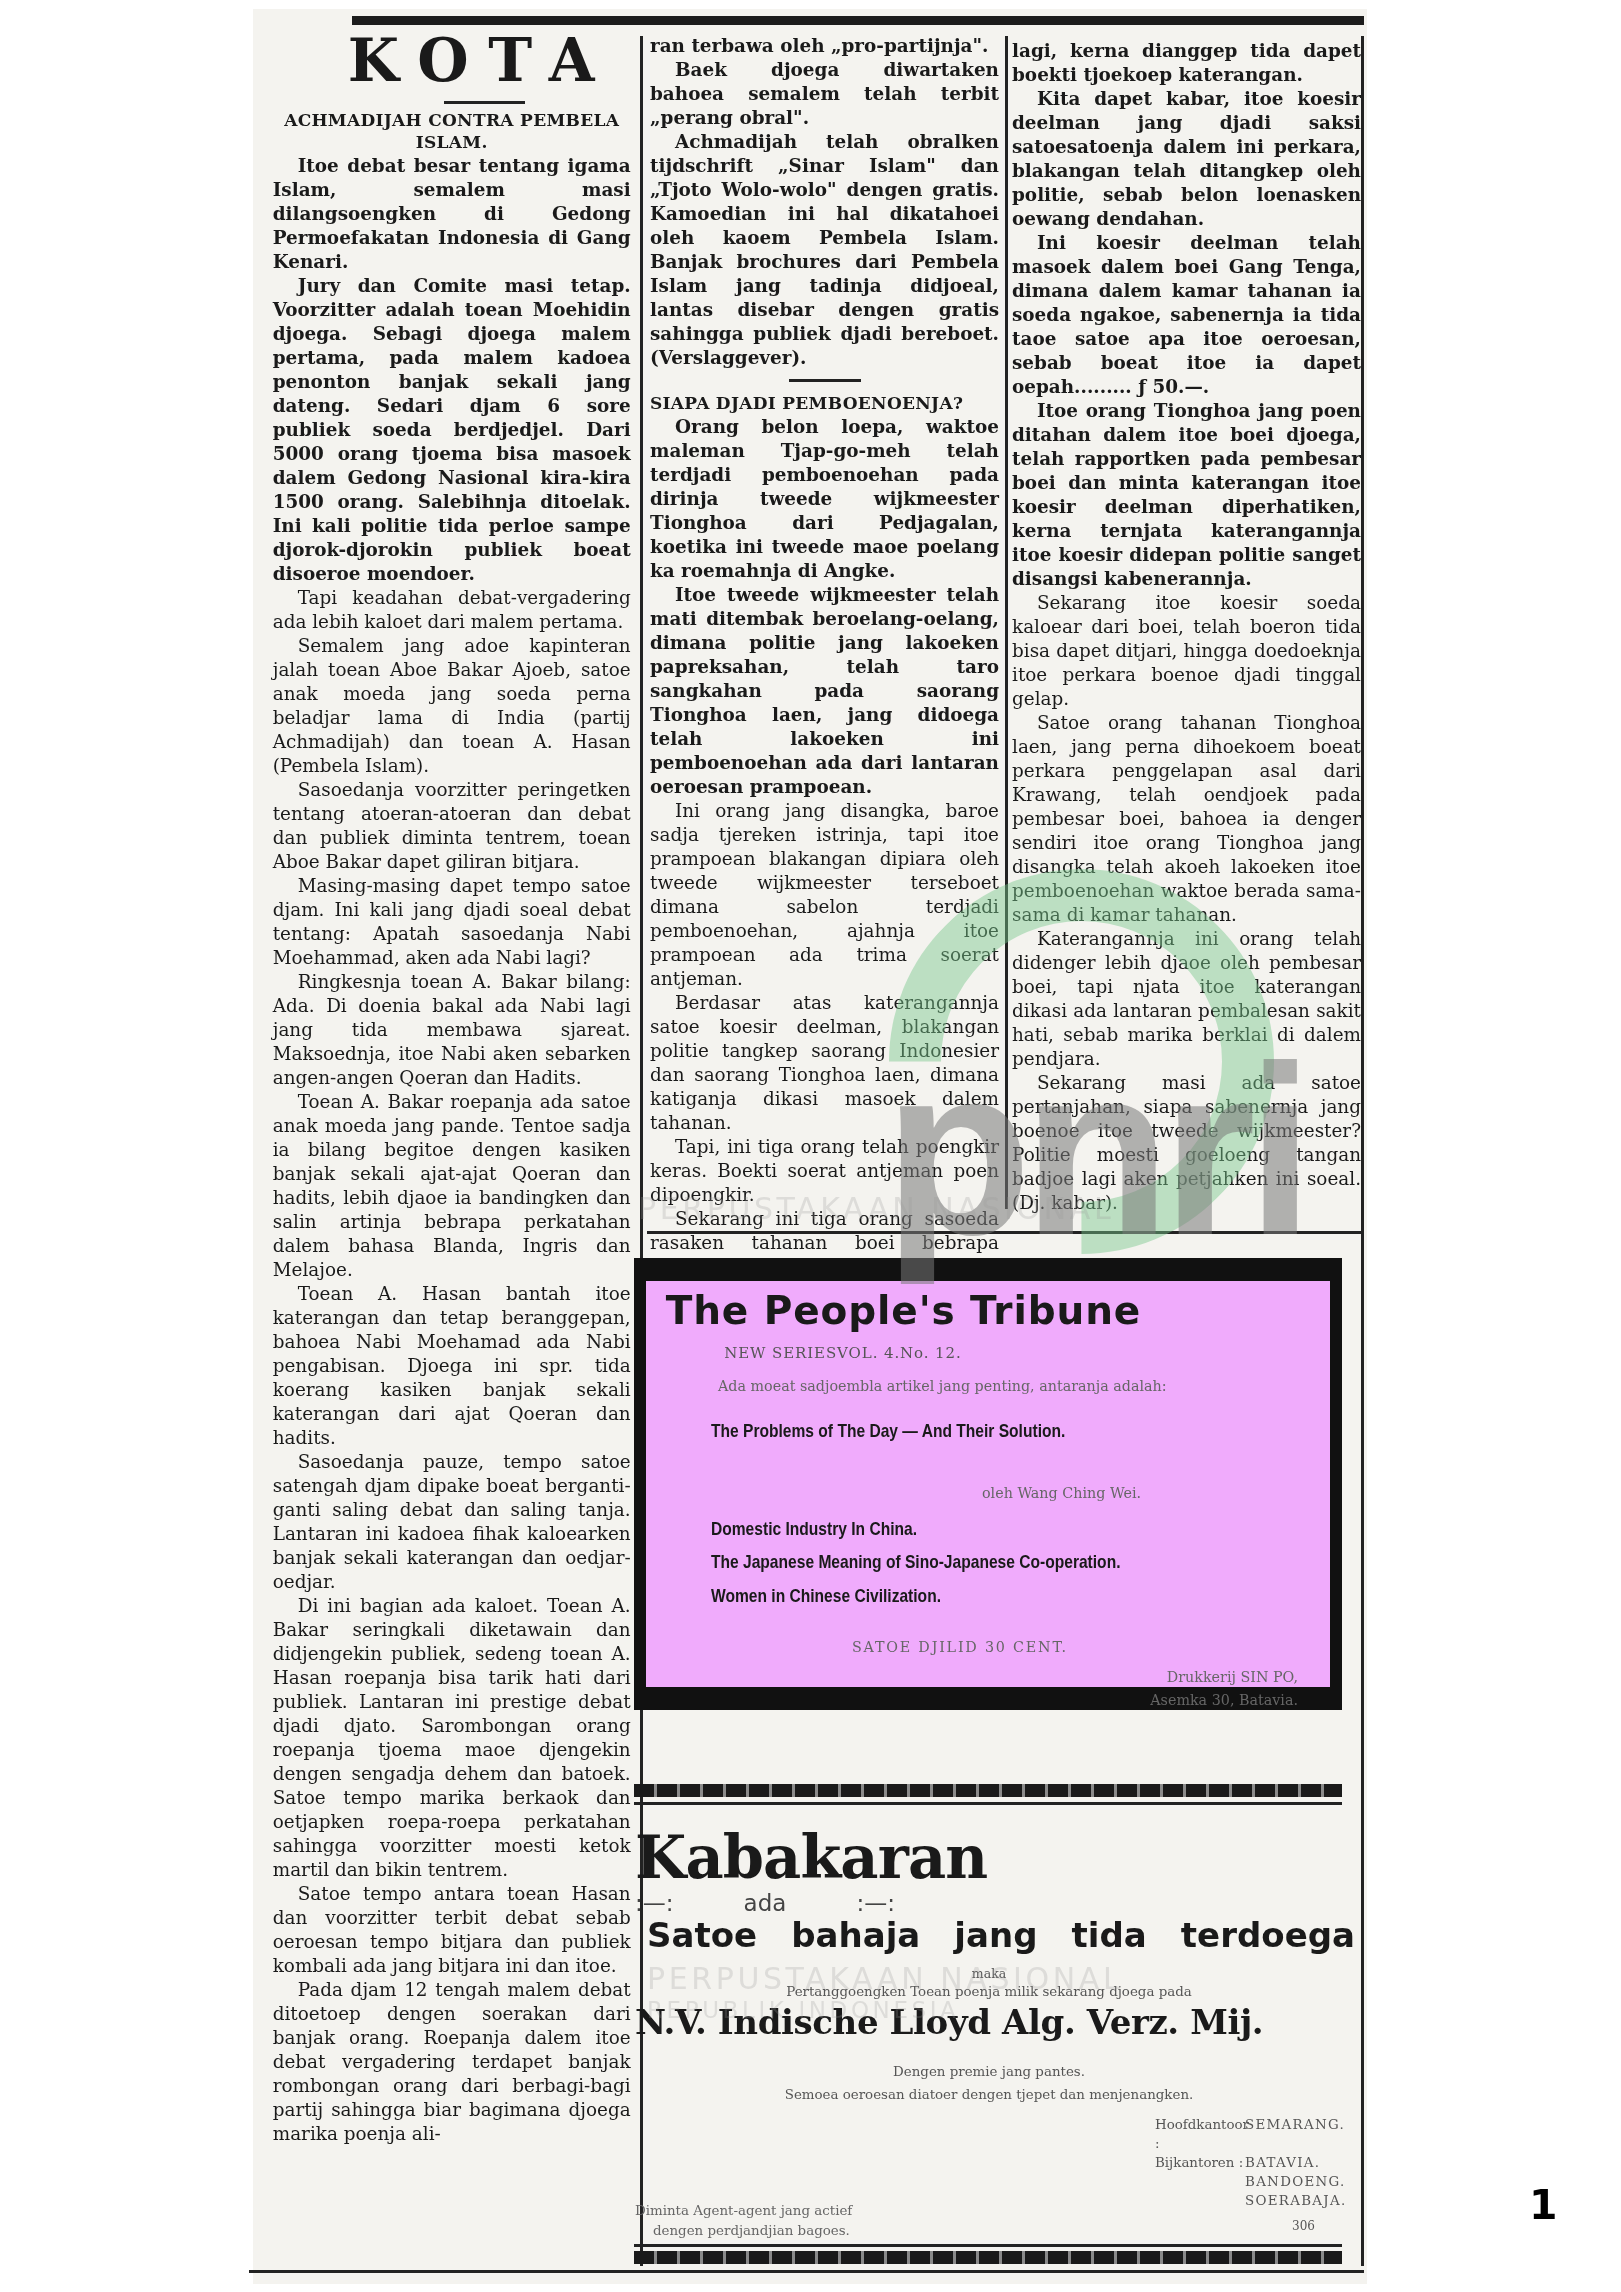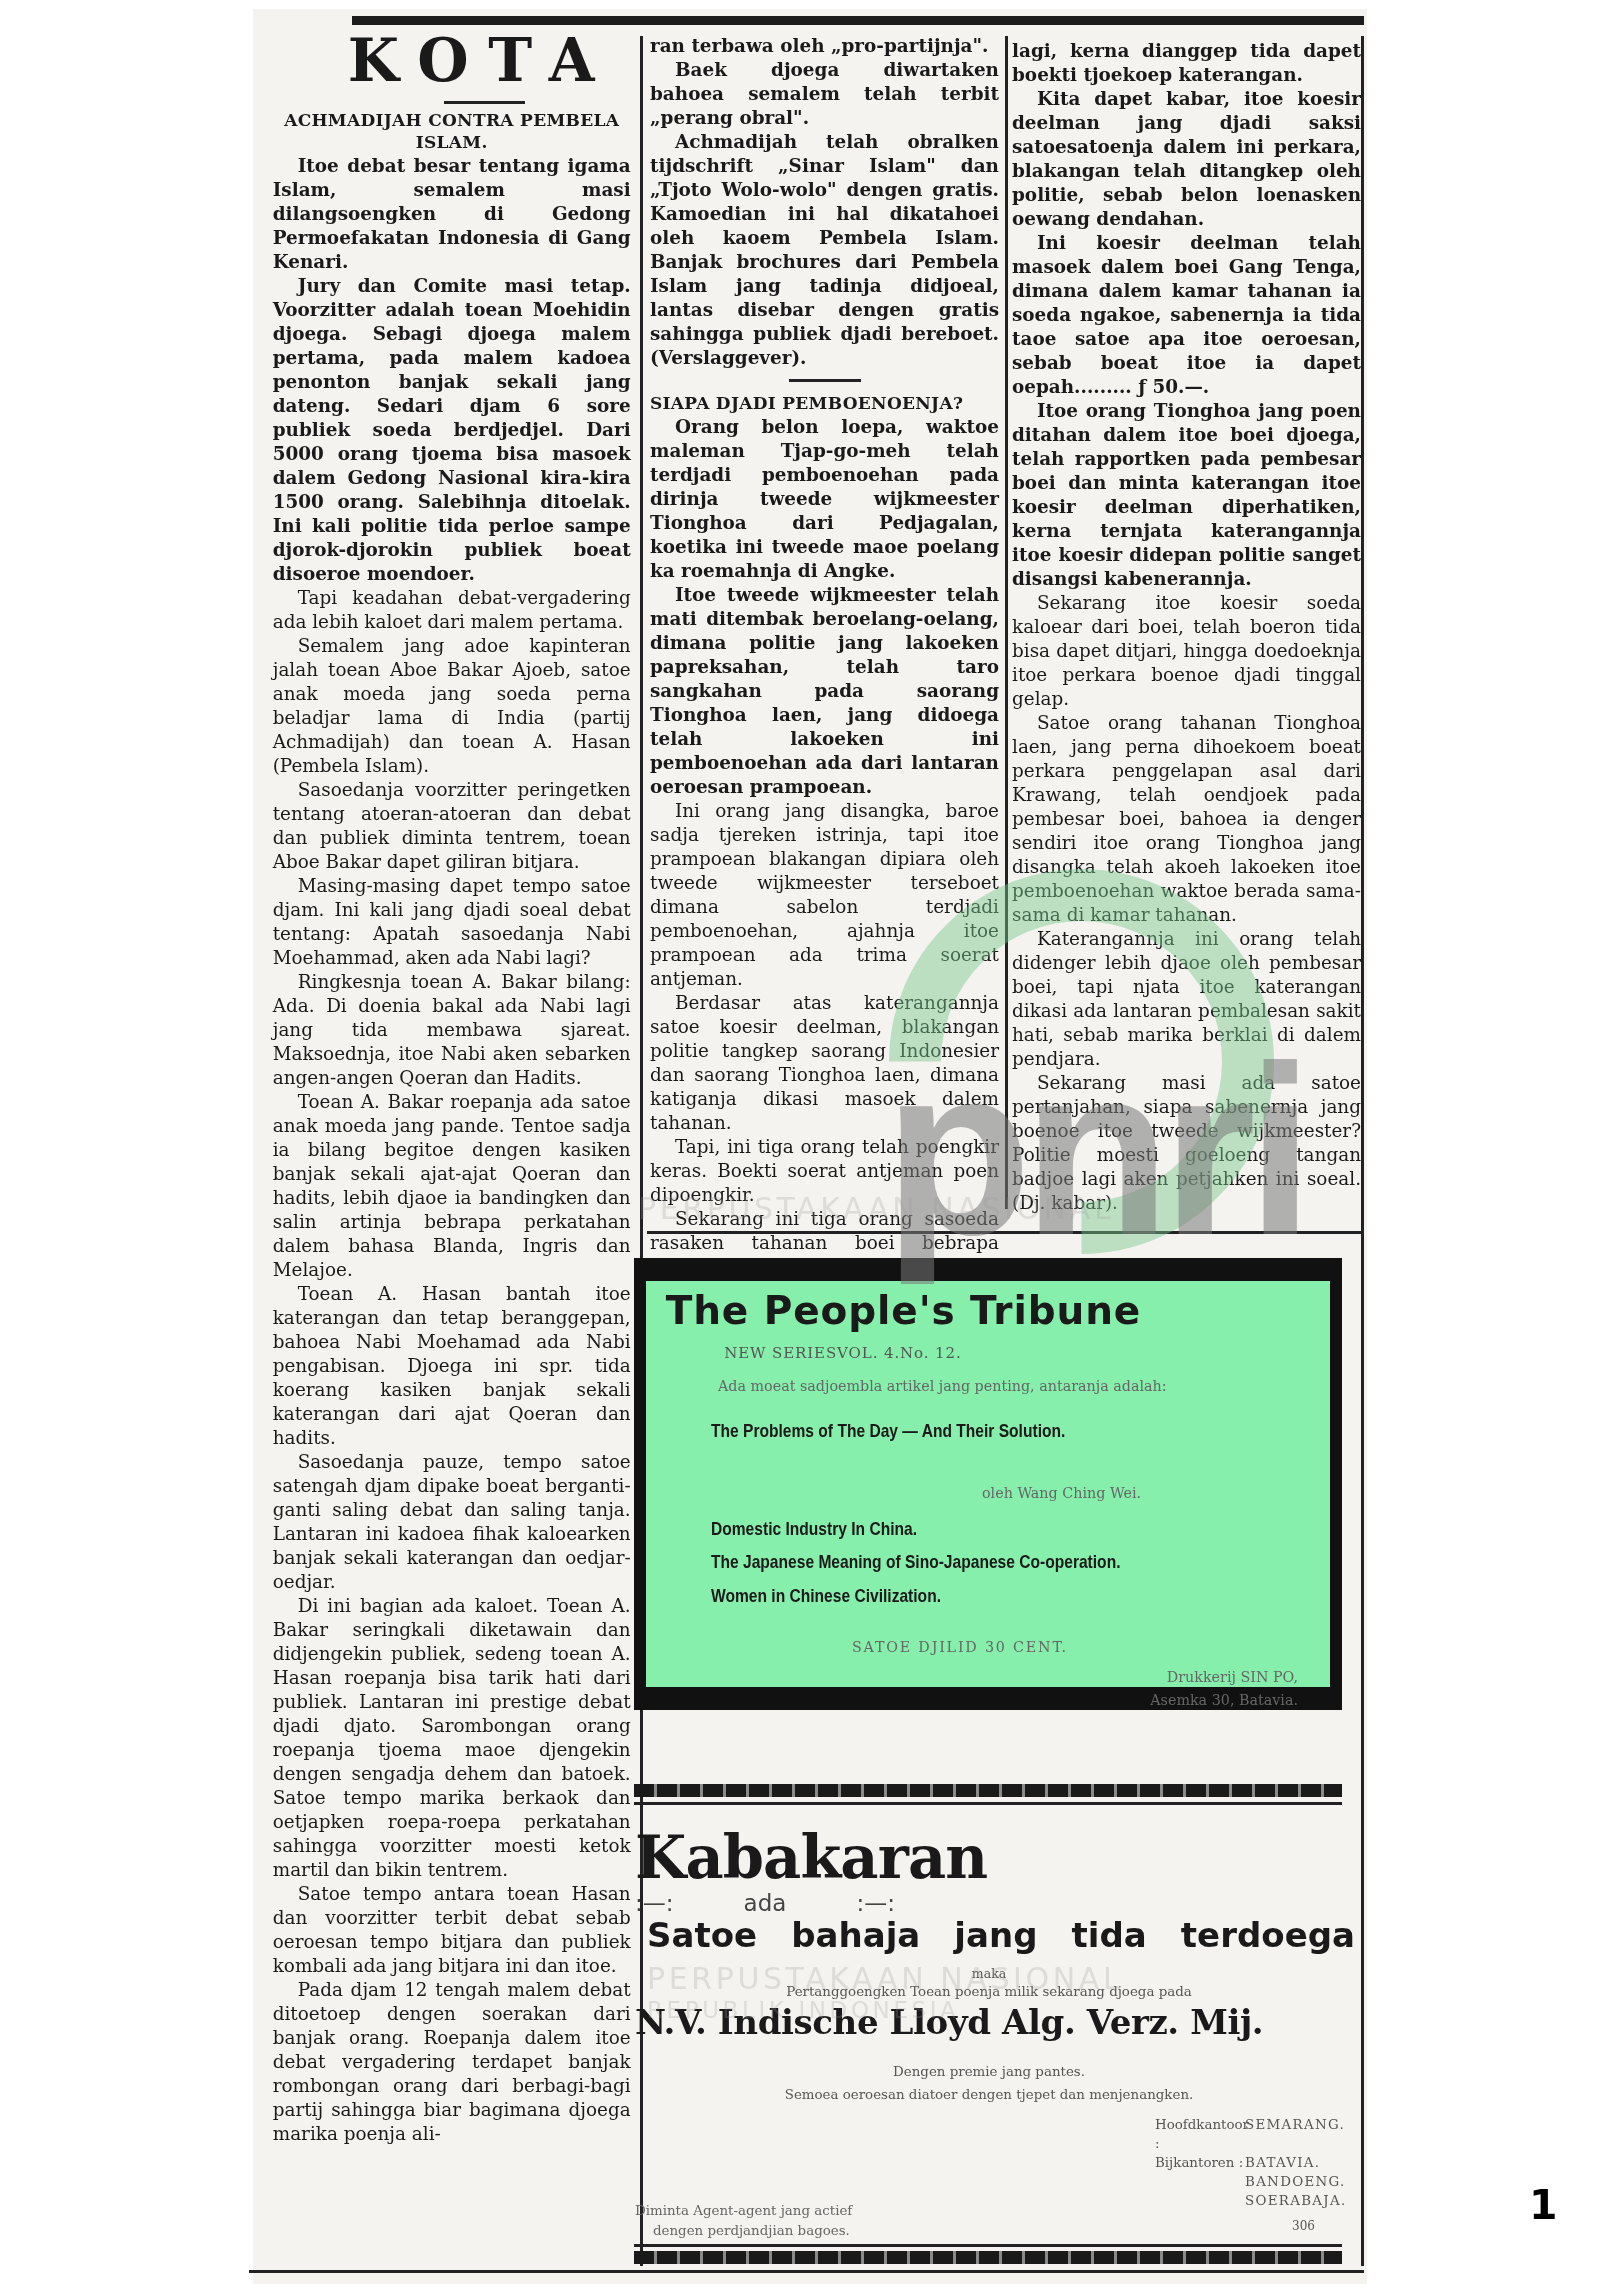--- a/index.html
+++ b/index.html
@@ -8,21 +8,21 @@
   .topbar { position:absolute; left:99px; top:7.2px; width:1012px; height:9px; background:#1c1c1c; }
   .col { position:absolute; font-size:18.4px; line-height:24px; text-align:justify; }
   .col p { margin:0 0 0 0; text-indent:25px; }
   .col p + p { margin-top:0; }
   .rule-v { position:absolute; width:2.7px; background:#222; }
   .rule-h { position:absolute; height:2.7px; background:#222; }
   .kota { position:absolute; left:76px; top:19.7px; width:304px; text-align:center; font-family:"DejaVu Serif", serif; font-weight:bold; font-size:59px; letter-spacing:19.7px; line-height:64px; }
   .kota-rule { position:absolute; left:191px; top:92px; width:81px; height:2.7px; background:#222; }
   .headline { font-weight:bold; text-align:center; font-size:17px; line-height:22.4px; text-indent:0 !important; letter-spacing:0.3px; }
   .bold { font-weight:bold; }
-  .tribune { position:absolute; left:381px; top:1249px; width:708px; height:452px; border:12.5px solid #111; border-top-width:23px; border-bottom-width:23px; background:#86efac; box-sizing:border-box; }
+  .tribune { position:absolute; left:381px; top:1249px; width:708px; height:452px; border:12.5px solid #111; border-top-width:23px; border-bottom-width:23px; background:#f0abfc; box-sizing:border-box; }
   .tribune .t-title { position:absolute; left:19.7px; top:7.2px; font-family:"DejaVu Sans", sans-serif; font-weight:bold; font-size:39px; letter-spacing:0.9px; }
   .tribune .t-series { position:absolute; left:19.7px; top:63px; width:296px; display:flex; justify-content:flex-end; font-size:15px; color:#555; letter-spacing:0.9px; }
   .tribune .t-intro { position:absolute; left:72px; top:97px; font-size:14.3px; color:#666;text-align:center; }
   .tribune .t-article { position:absolute; left:65px; font-family:"Liberation Sans Narrow","Liberation Sans", sans-serif; font-weight:bold; font-size:19px; transform:scaleX(0.82); transform-origin:left; white-space:nowrap; }
   .tribune .t-by { position:absolute; left:336px; top:204px; font-size:14.3px; color:#666; }
   .tribune .t-price { position:absolute; left:206px; top:358px; font-size:14.3px; color:#666; letter-spacing:1.8px; }
   .tribune .t-printer { position:absolute; right:32px; top:385px; font-size:14.3px; color:#666; text-align:right; line-height:23px; }
   .kab-bar { position:absolute; left:381px; height:12.5px; width:708px; background:repeating-linear-gradient(90deg,#1a1a1a 0 19.7px,#8a8a8a 19.7px 23px); }
   .kab-line { position:absolute; left:381px; width:708px; height:2.7px; background:#222; }
   .kab-title { position:absolute; left:382px; top:1814px; font-family:"DejaVu Serif", serif; font-weight:bold; font-size:59px; letter-spacing:-0.9px; }

